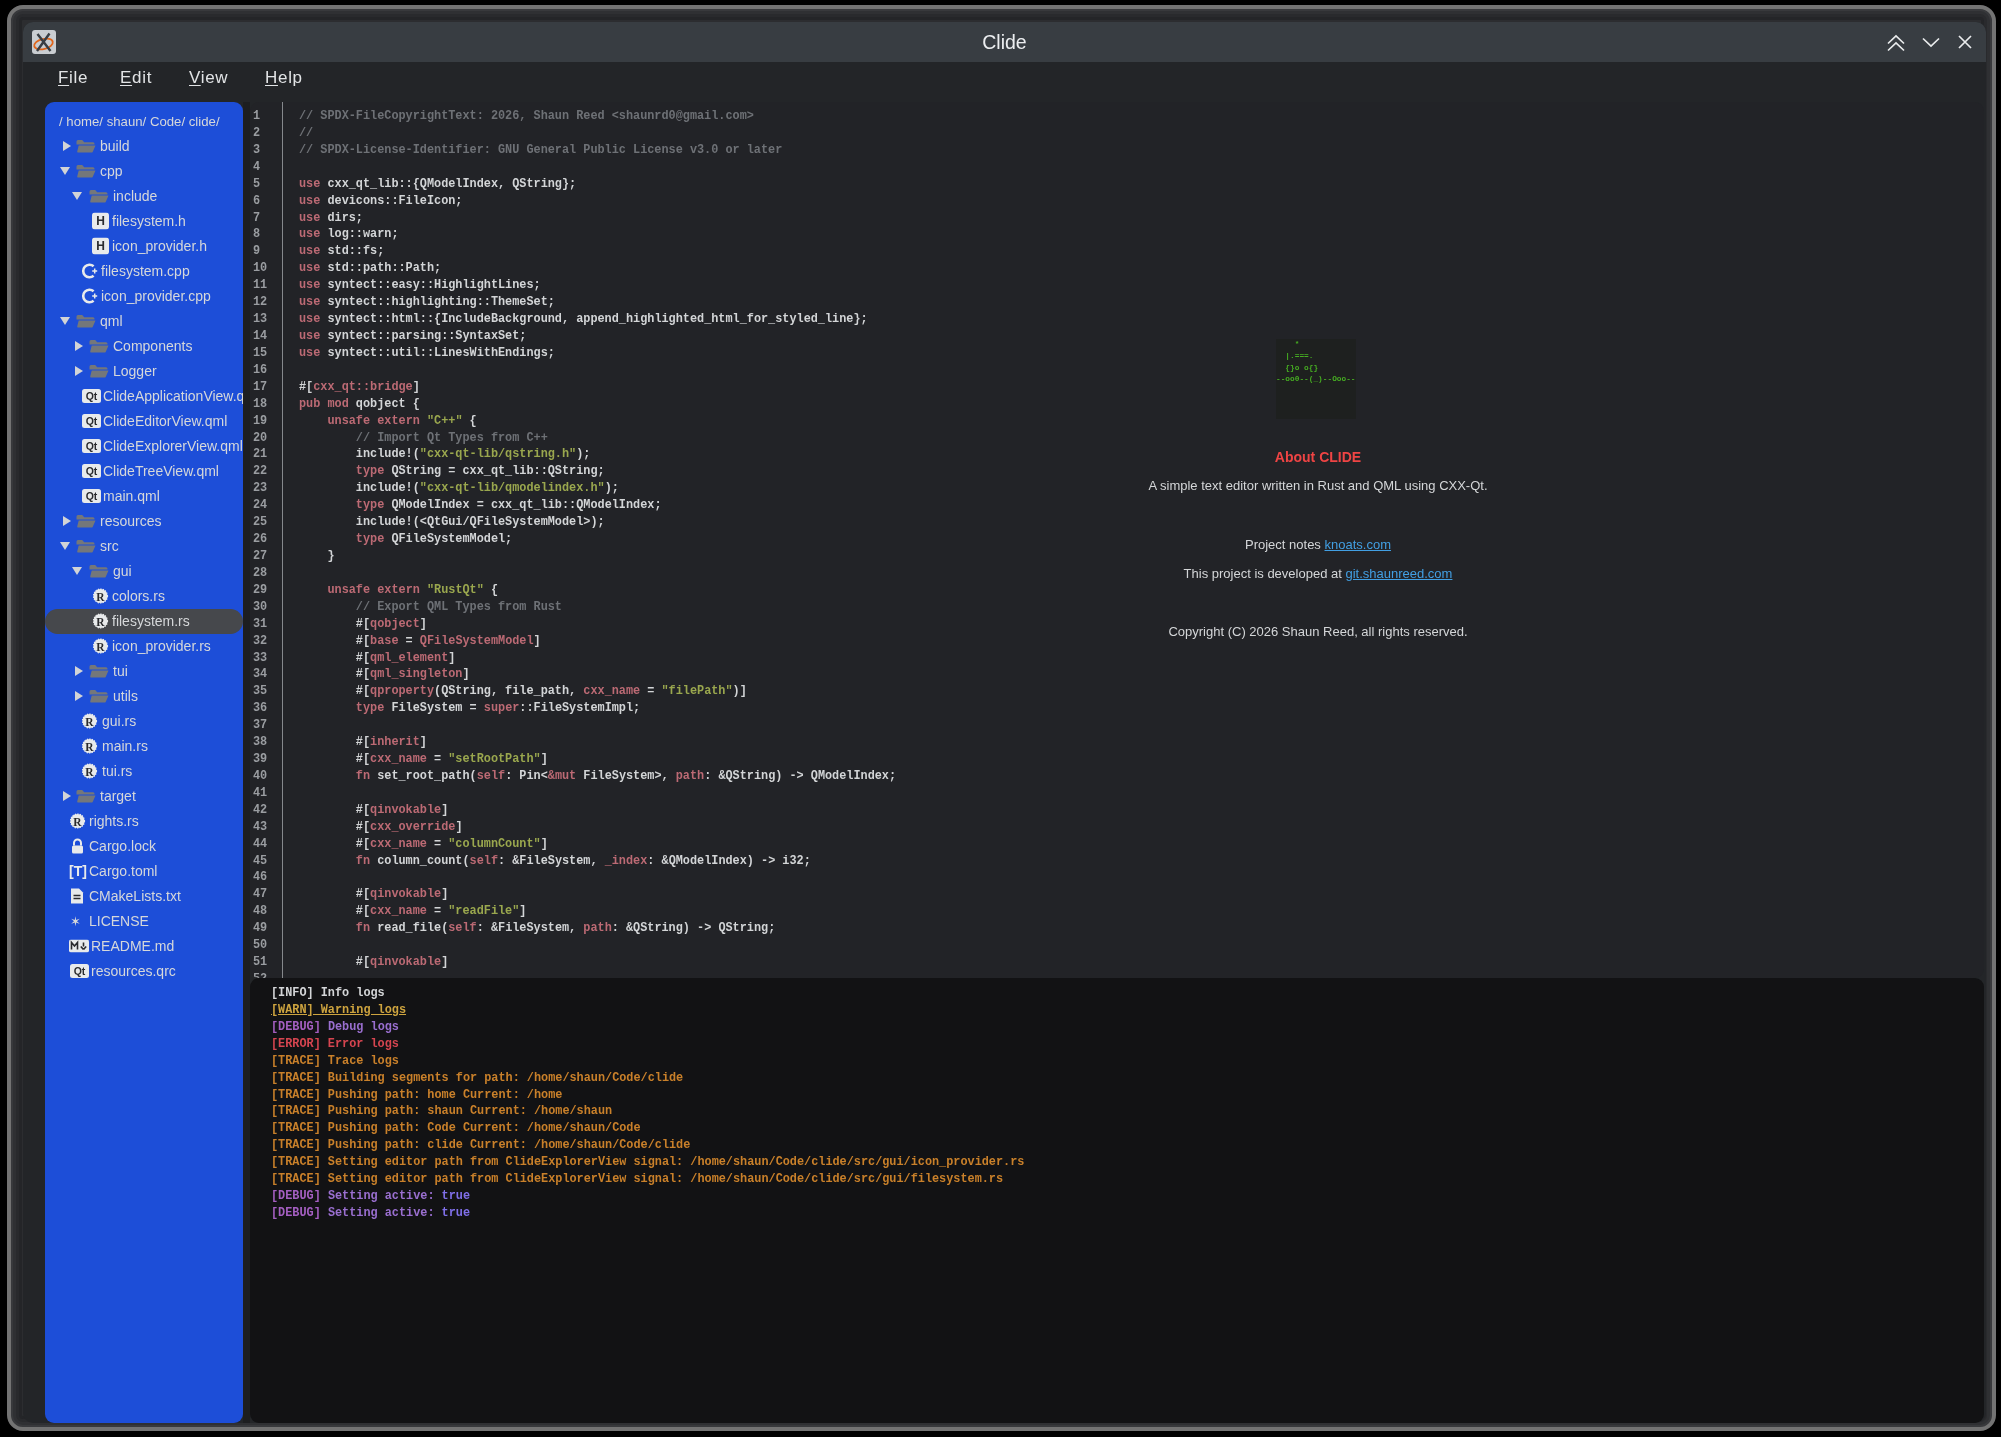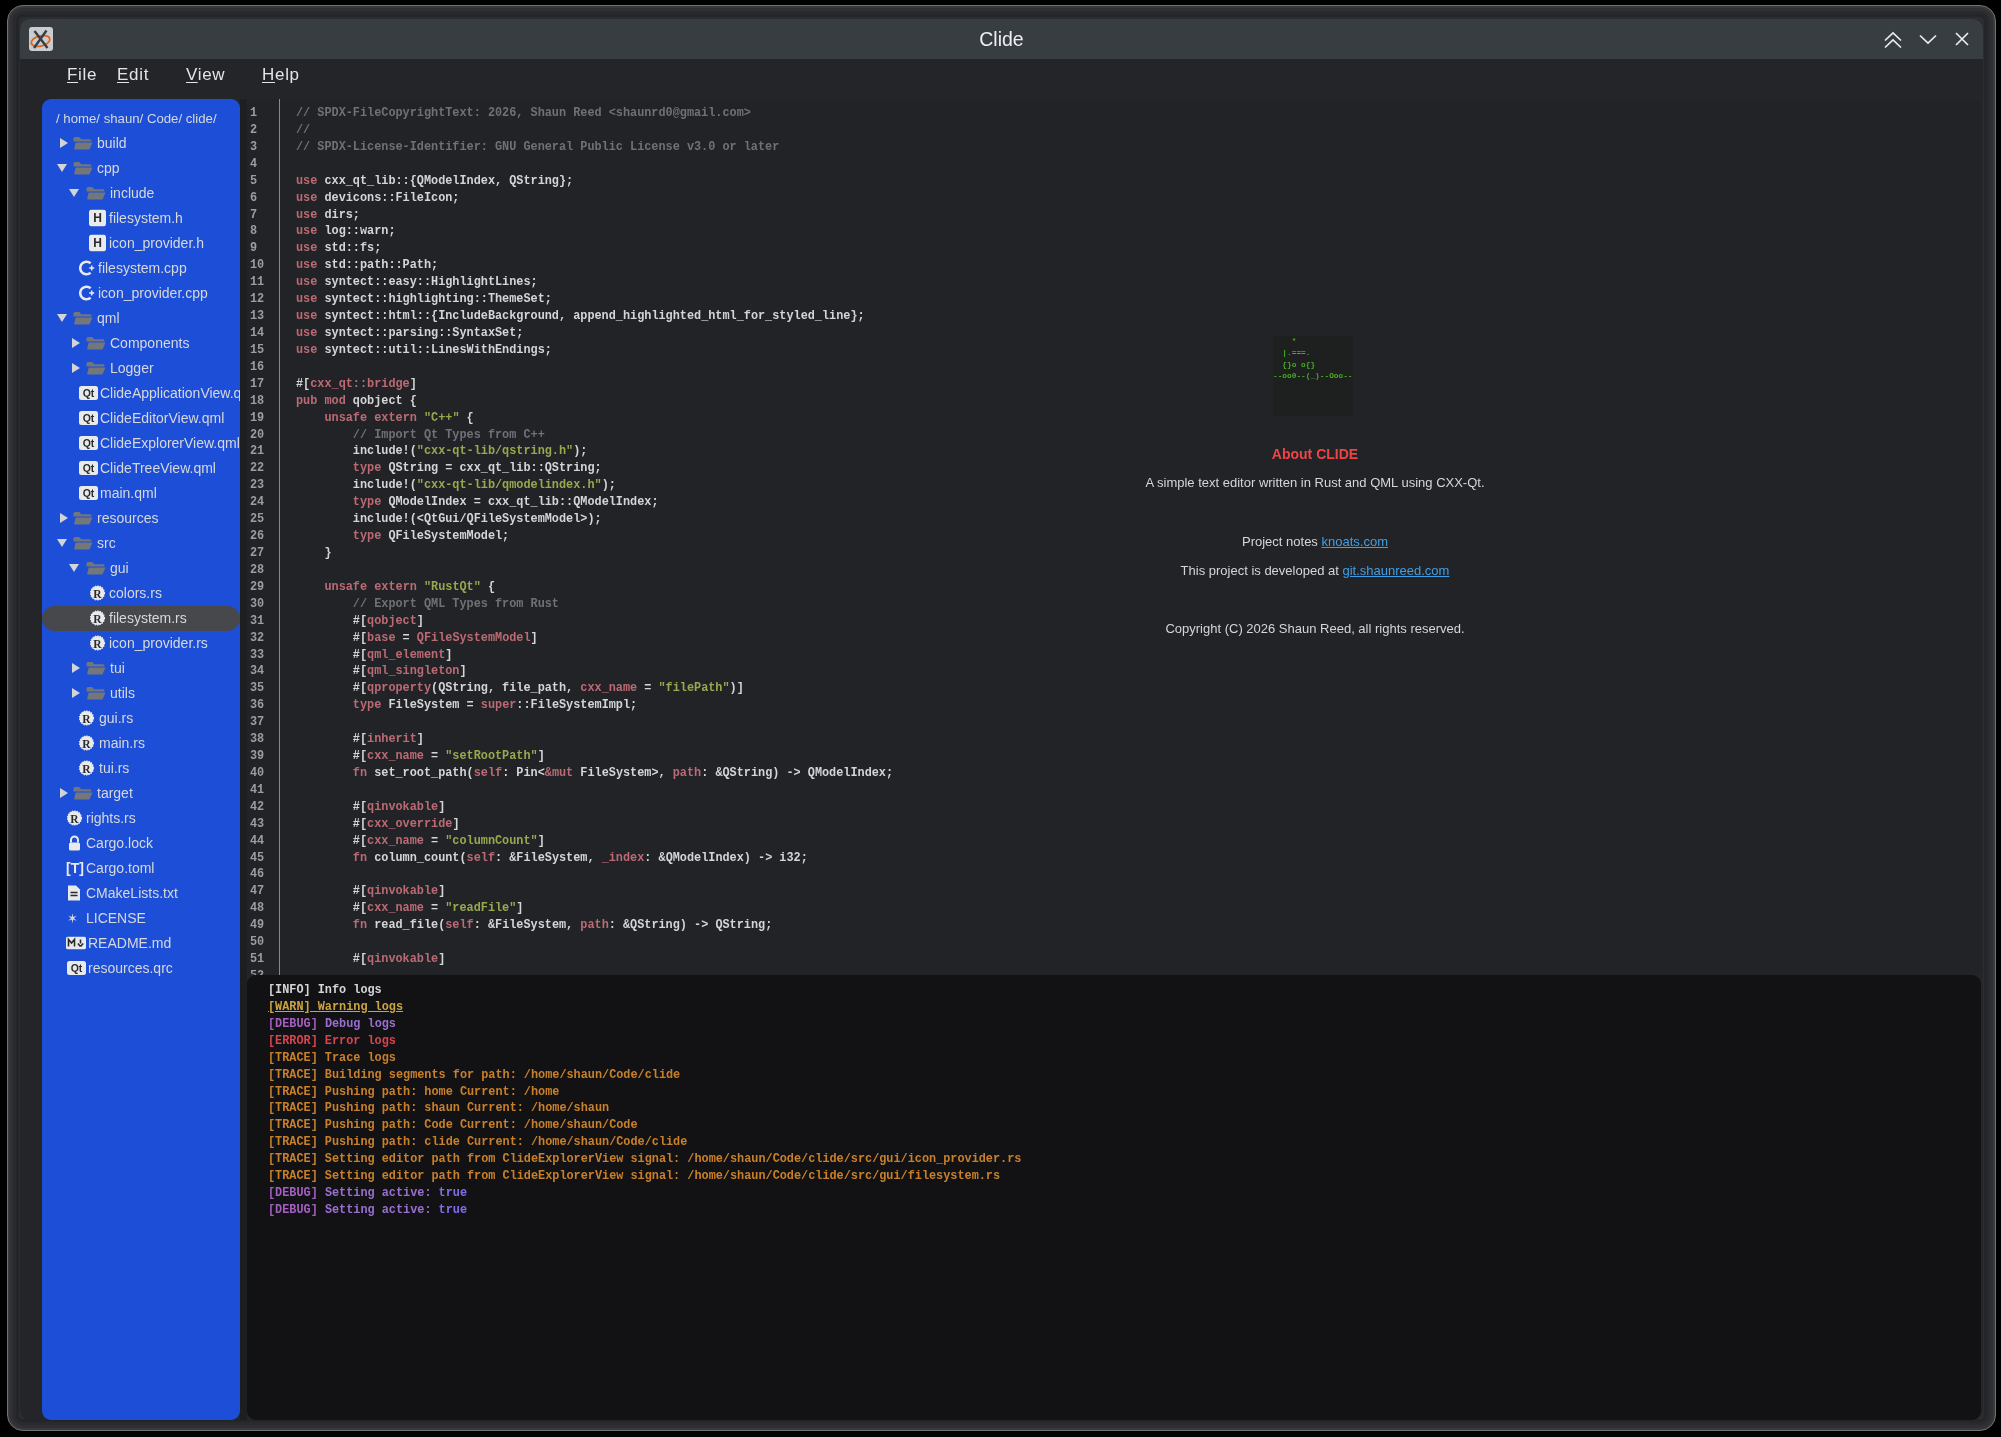--- a/index.html
+++ b/index.html
@@ -1,18 +1,18 @@
 <!DOCTYPE html>
 <html><head>
 <meta charset="utf-8">
 <style>
 html,body{margin:0;padding:0;background:#000;width:2001px;height:1437px;overflow:hidden;}
 *{box-sizing:border-box;}
 body{font-family:"Liberation Sans",sans-serif;position:relative;}
-.frame{position:absolute;left:7px;top:5px;width:1989px;height:1426px;background:#2c2d30;border:1px solid #737373;border-radius:16px;box-shadow:inset 0 0 0 2px #38393c, inset 0 0 0 5px #2f3033, inset 0 0 0 8px #292a2d, inset 0 0 0 11px #242528;}
+.frame{position:absolute;left:7px;top:5px;width:1989px;height:1426px;background:#2c2d30;border:4px solid #737373;border-radius:16px;box-shadow:inset 0 0 0 2px #38393c, inset 0 0 0 5px #2f3033, inset 0 0 0 8px #292a2d, inset 0 0 0 11px #242528;}
 .win{position:absolute;left:12px;top:13px;width:1963px;height:1401px;background:#232528;border-radius:10px;overflow:hidden;}
 .titlebar{position:absolute;left:0;top:0;width:1963px;height:40px;background:#383d42;}
 .title{position:absolute;left:0;top:0;width:1963px;height:40px;line-height:40px;text-align:center;color:#eceef0;font-size:19.5px;}
 .appicon{position:absolute;left:9px;top:8px;}
 .winbtns{position:absolute;right:0;top:0;}
 .menubar{position:absolute;left:0;top:40px;width:1963px;height:40px;background:#232528;}
 .mi{position:absolute;top:6px;line-height:19px;font-size:17px;letter-spacing:0.7px;color:#e2e4e6;}
 .mi u{text-decoration:underline;text-underline-offset:2px;}
 .tree{position:absolute;left:22px;top:80px;width:198px;height:1321px;background:#1d4ed8;border-radius:9px;overflow:hidden;font-size:14px;color:#d6d8da;padding-top:6.5px;}
 .row{position:relative;height:25px;}
@@ -53,21 +53,21 @@
       <ellipse cx="11.5" cy="14" rx="9.5" ry="5" fill="none" stroke="#e0661c" stroke-width="1.8" transform="rotate(-14 11.5 14)"></ellipse>
       <path d="M5.5 4 L18.5 21 M17.5 3.5 L5 21" stroke="#393e44" stroke-width="2.4" fill="none"></path>
     </svg>
     <svg class="winbtns" width="110" height="40" viewBox="0 0 110 40">
       <path d="M12 21.5 l8 -7.5 l8 7.5 M12 28.5 l8 -7.5 l8 7.5" fill="none" stroke="#e9ebec" stroke-width="1.7"></path>
       <path d="M47 16.5 l8 7.5 l8 -7.5" fill="none" stroke="#e9ebec" stroke-width="1.7"></path>
       <path d="M83 14 l12 12 M95 14 l-12 12" fill="none" stroke="#e9ebec" stroke-width="1.7"></path>
     </svg>
   </div>
   <div class="menubar">
-    <div class="mi" style="left:47px"><u>F</u>ile</div>
+    <div class="mi" style="left:35px"><u>F</u>ile</div>
     <div class="mi" style="left:97px"><u>E</u>dit</div>
     <div class="mi" style="left:166px"><u>V</u>iew</div>
     <div class="mi" style="left:242px"><u>H</u>elp</div>
   </div>
   <div style="position:absolute;left:220px;top:80px;width:7px;height:1321px;background:#1d1e20;"></div>
   <div class="tree" id="tree">
     <div class="row">
           <span class="lb" style="left:14px;font-size:13.2px">/ home/ shaun/ Code/ clide/</span>
         </div>
     <div class="row">

